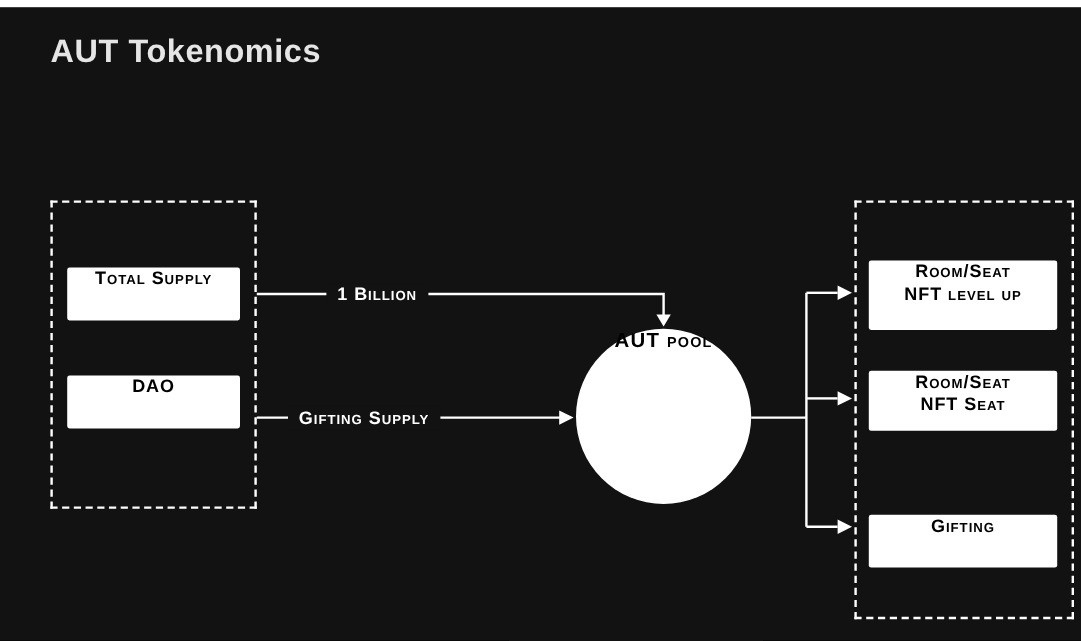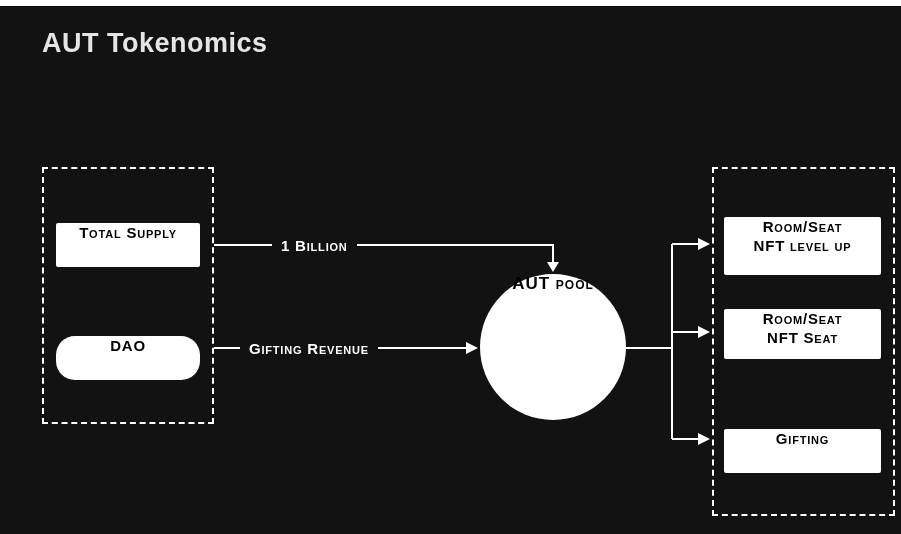--- a/index.html
+++ b/index.html
@@ -58,21 +58,21 @@
     justify-content: flex-start;
     font-weight: bold;
     font-size: 15px;
     font-variant: small-caps;
     font-variant-caps: small-caps;
     letter-spacing: 0.8px;
     text-align: center;
     line-height: 19px;
   }
   #node-total-supply { left: 12px; top: 54px;  width: 144px; height: 44px; }
-  #node-dao          { left: 12px; top: 167px; width: 144px; height: 44px; border-radius: 19px; }
+  #node-dao          { left: 12px; top: 144px; width: 144px; height: 44px; }
 
   #node-levelup { left: 10px; top: 48px;  width: 157px; height: 58px; }
   #node-mint    { left: 10px; top: 140px; width: 157px; height: 50px; }
   #node-gifting { left: 10px; top: 260px; width: 157px; height: 44px; }
 
   .pool-circle {
     position: absolute;
     left: 480px; top: 274px;
     width: 146px; height: 146px;
     background: #ffffff;
@@ -170,15 +170,15 @@
       <line x1="672" y1="244" x2="698" y2="244"></line>
       <polygon points="698,238 698,250 710,244"></polygon>
       <line x1="672" y1="332" x2="698" y2="332"></line>
       <polygon points="698,326 698,338 710,332"></polygon>
       <line x1="672" y1="439" x2="698" y2="439"></line>
       <polygon points="698,433 698,445 710,439"></polygon>
     </g>
   </svg>
 
   <div class="edge-label" id="label-one-billion">1 Billion</div>
-  <div class="edge-label" id="label-gifting-revenue">Gifting Revenue</div>
+  <div class="edge-label" id="label-gifting-revenue">Gifting Supply</div>
 
 </div>
 
 </body></html>

